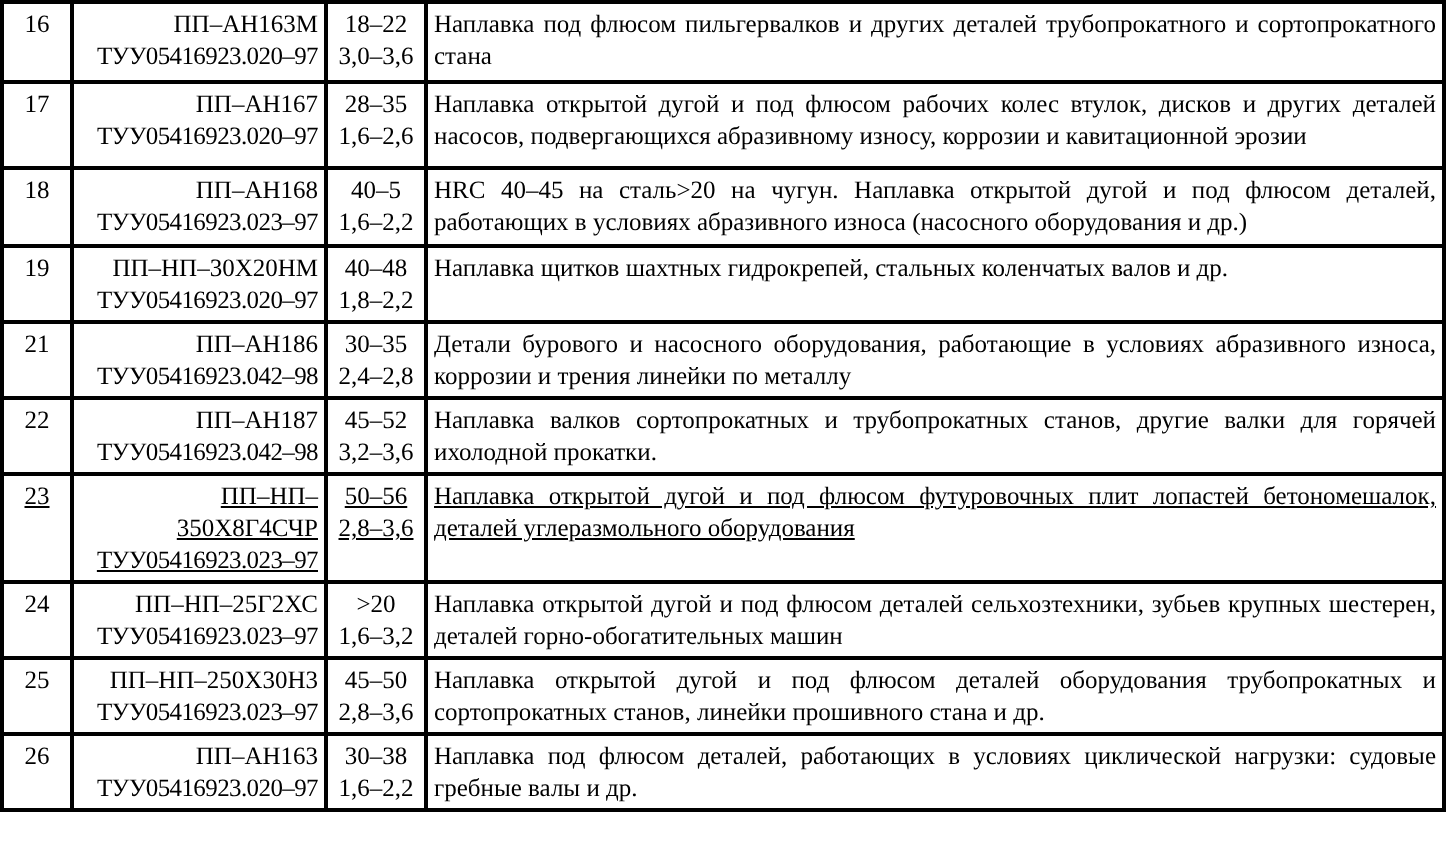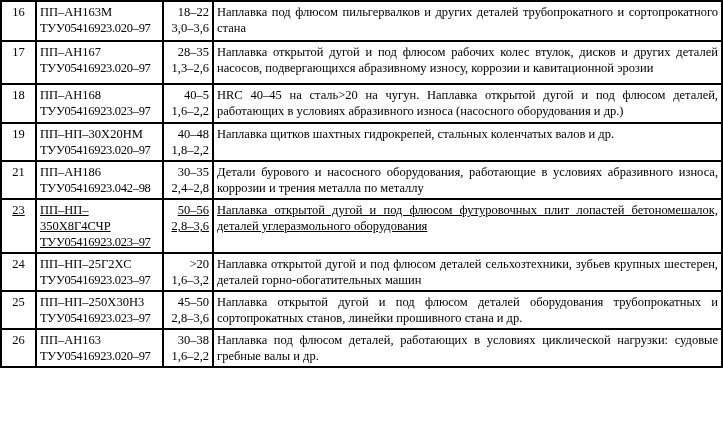--- a/index.html
+++ b/index.html
@@ -18,22 +18,22 @@
     color: #000000;
   }
   table.spec td {
     border: 2px solid #000000;
     vertical-align: top;
     padding: 2px 3px;
     line-height: 1.28;
     overflow: hidden;
   }
   td.c-num   { width: 27px;  text-align: center; }
-  td.c-grade { width: 119px; text-align: left; }
-  td.c-par   { width: 42px;  text-align: right; }
+  td.c-grade { width: 119px; text-align: right; }
+  td.c-par   { width: 42px;  text-align: center; }
   td.c-app   { text-align: justify; padding-left: 6px; padding-right: 5px; }
   .grade-name { white-space: pre-line; }
   .grade-tu   { letter-spacing: -0.3px; }
   tr.r0  { height: 40px; border-radius: 16px; }
   tr.r1  { height: 43px; margin-top: 16px; }
   tr.r2  { height: 39px; }
   tr.r3  { height: 38px; margin-left: 40px; }
   tr.r4  { height: 40px; }
   tr.r5  { height: 28px; }
   tr.r6  { height: 37px; }
@@ -61,21 +61,21 @@
         <td class="c-app">Наплавка под флюсом пильгервалков и других деталей трубопрокатного и сортопрокатного стана</td>
       </tr>
       <tr class="r1">
         <td class="c-num">17</td>
         <td class="c-grade">
           <div class="grade-name">ПП–АН167</div>
           <div class="grade-tu">ТУУ05416923.020–97</div>
         </td>
         <td class="c-par">
           <div>28–35</div>
-          <div>1,3–2,6</div>
+          <div>1,6–2,6</div>
         </td>
         <td class="c-app">Наплавка открытой дугой и под флюсом рабочих колес втулок, дисков и других деталей насосов, подвергающихся абразивному износу, коррозии и кавитационной эрозии</td>
       </tr>
       <tr class="r2">
         <td class="c-num">18</td>
         <td class="c-grade">
           <div class="grade-name">ПП–АН168</div>
           <div class="grade-tu">ТУУ05416923.023–97</div>
         </td>
         <td class="c-par">
@@ -99,21 +99,33 @@
       <tr class="r5">
         <td class="c-num">21</td>
         <td class="c-grade">
           <div class="grade-name">ПП–АН186</div>
           <div class="grade-tu">ТУУ05416923.042–98</div>
         </td>
         <td class="c-par">
           <div>30–35</div>
           <div>2,4–2,8</div>
         </td>
-        <td class="c-app">Детали бурового и насосного оборудования, работающие в условиях абразивного износа, коррозии и трения металла по металлу</td>
+        <td class="c-app">Детали бурового и насосного оборудования, работающие в условиях абразивного износа, коррозии и трения линейки по металлу</td>
+      </tr>
+      <tr class="r6">
+        <td class="c-num">22</td>
+        <td class="c-grade">
+          <div class="grade-name">ПП–АН187</div>
+          <div class="grade-tu">ТУУ05416923.042–98</div>
+        </td>
+        <td class="c-par">
+          <div>45–52</div>
+          <div>3,2–3,6</div>
+        </td>
+        <td class="c-app">Наплавка валков сортопрокатных и трубопрокатных станов, другие валки для горячей ихолодной прокатки.</td>
       </tr>
       <tr class="r7">
         <td class="c-num">23</td>
         <td class="c-grade">
           <div class="grade-name">ПП–НП–
 350Х8Г4СЧР</div>
           <div class="grade-tu">ТУУ05416923.023–97</div>
         </td>
         <td class="c-par">
           <div>50–56</div>

